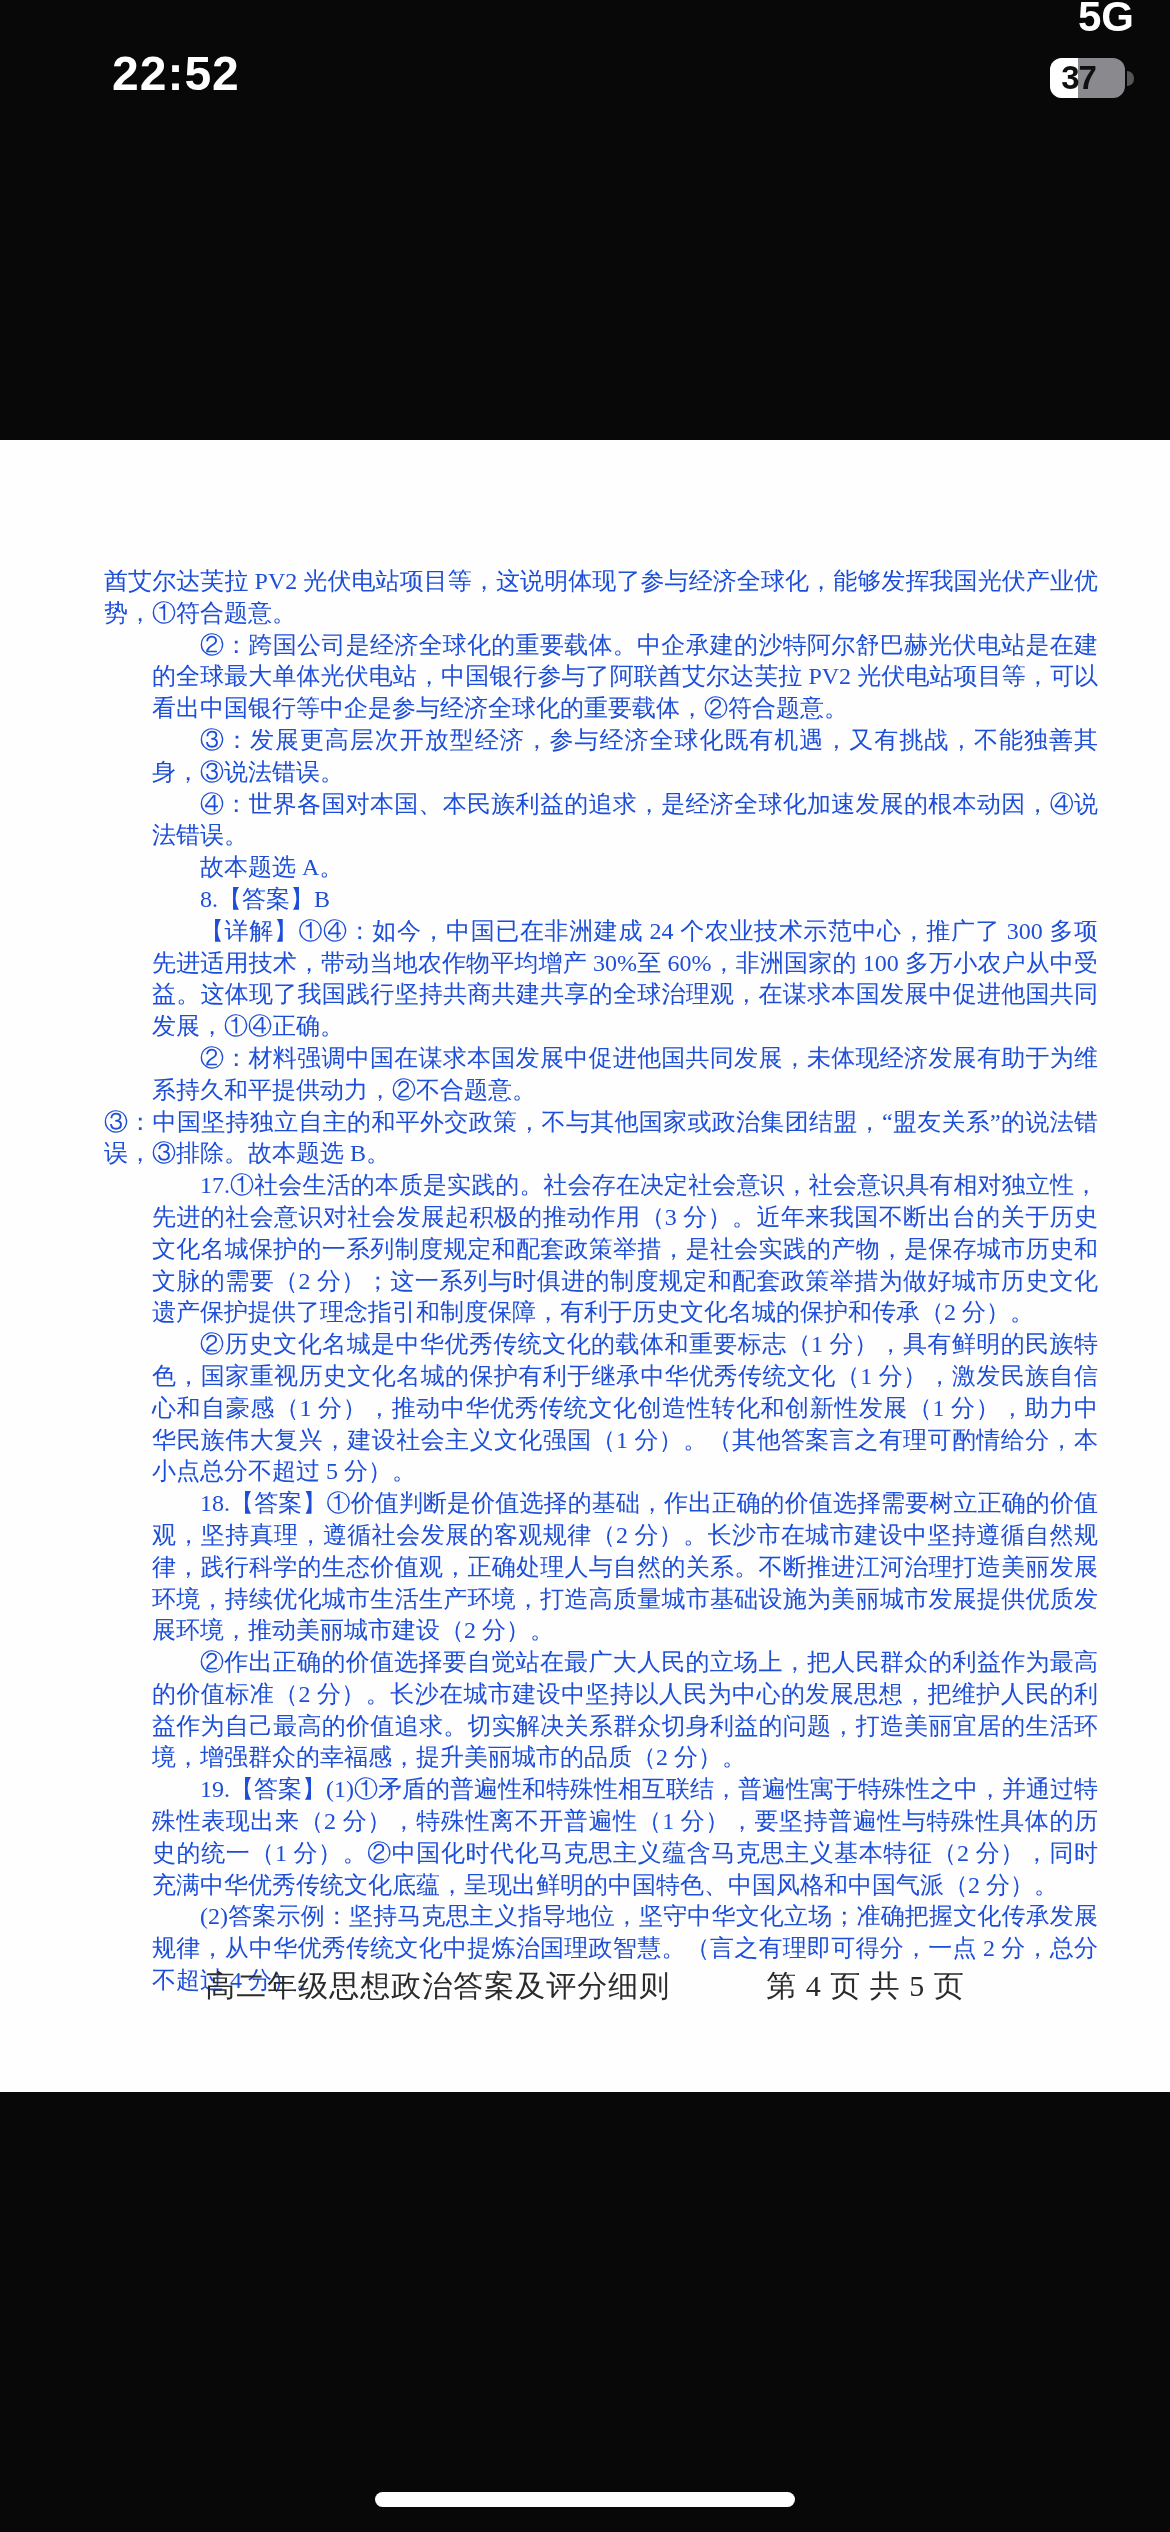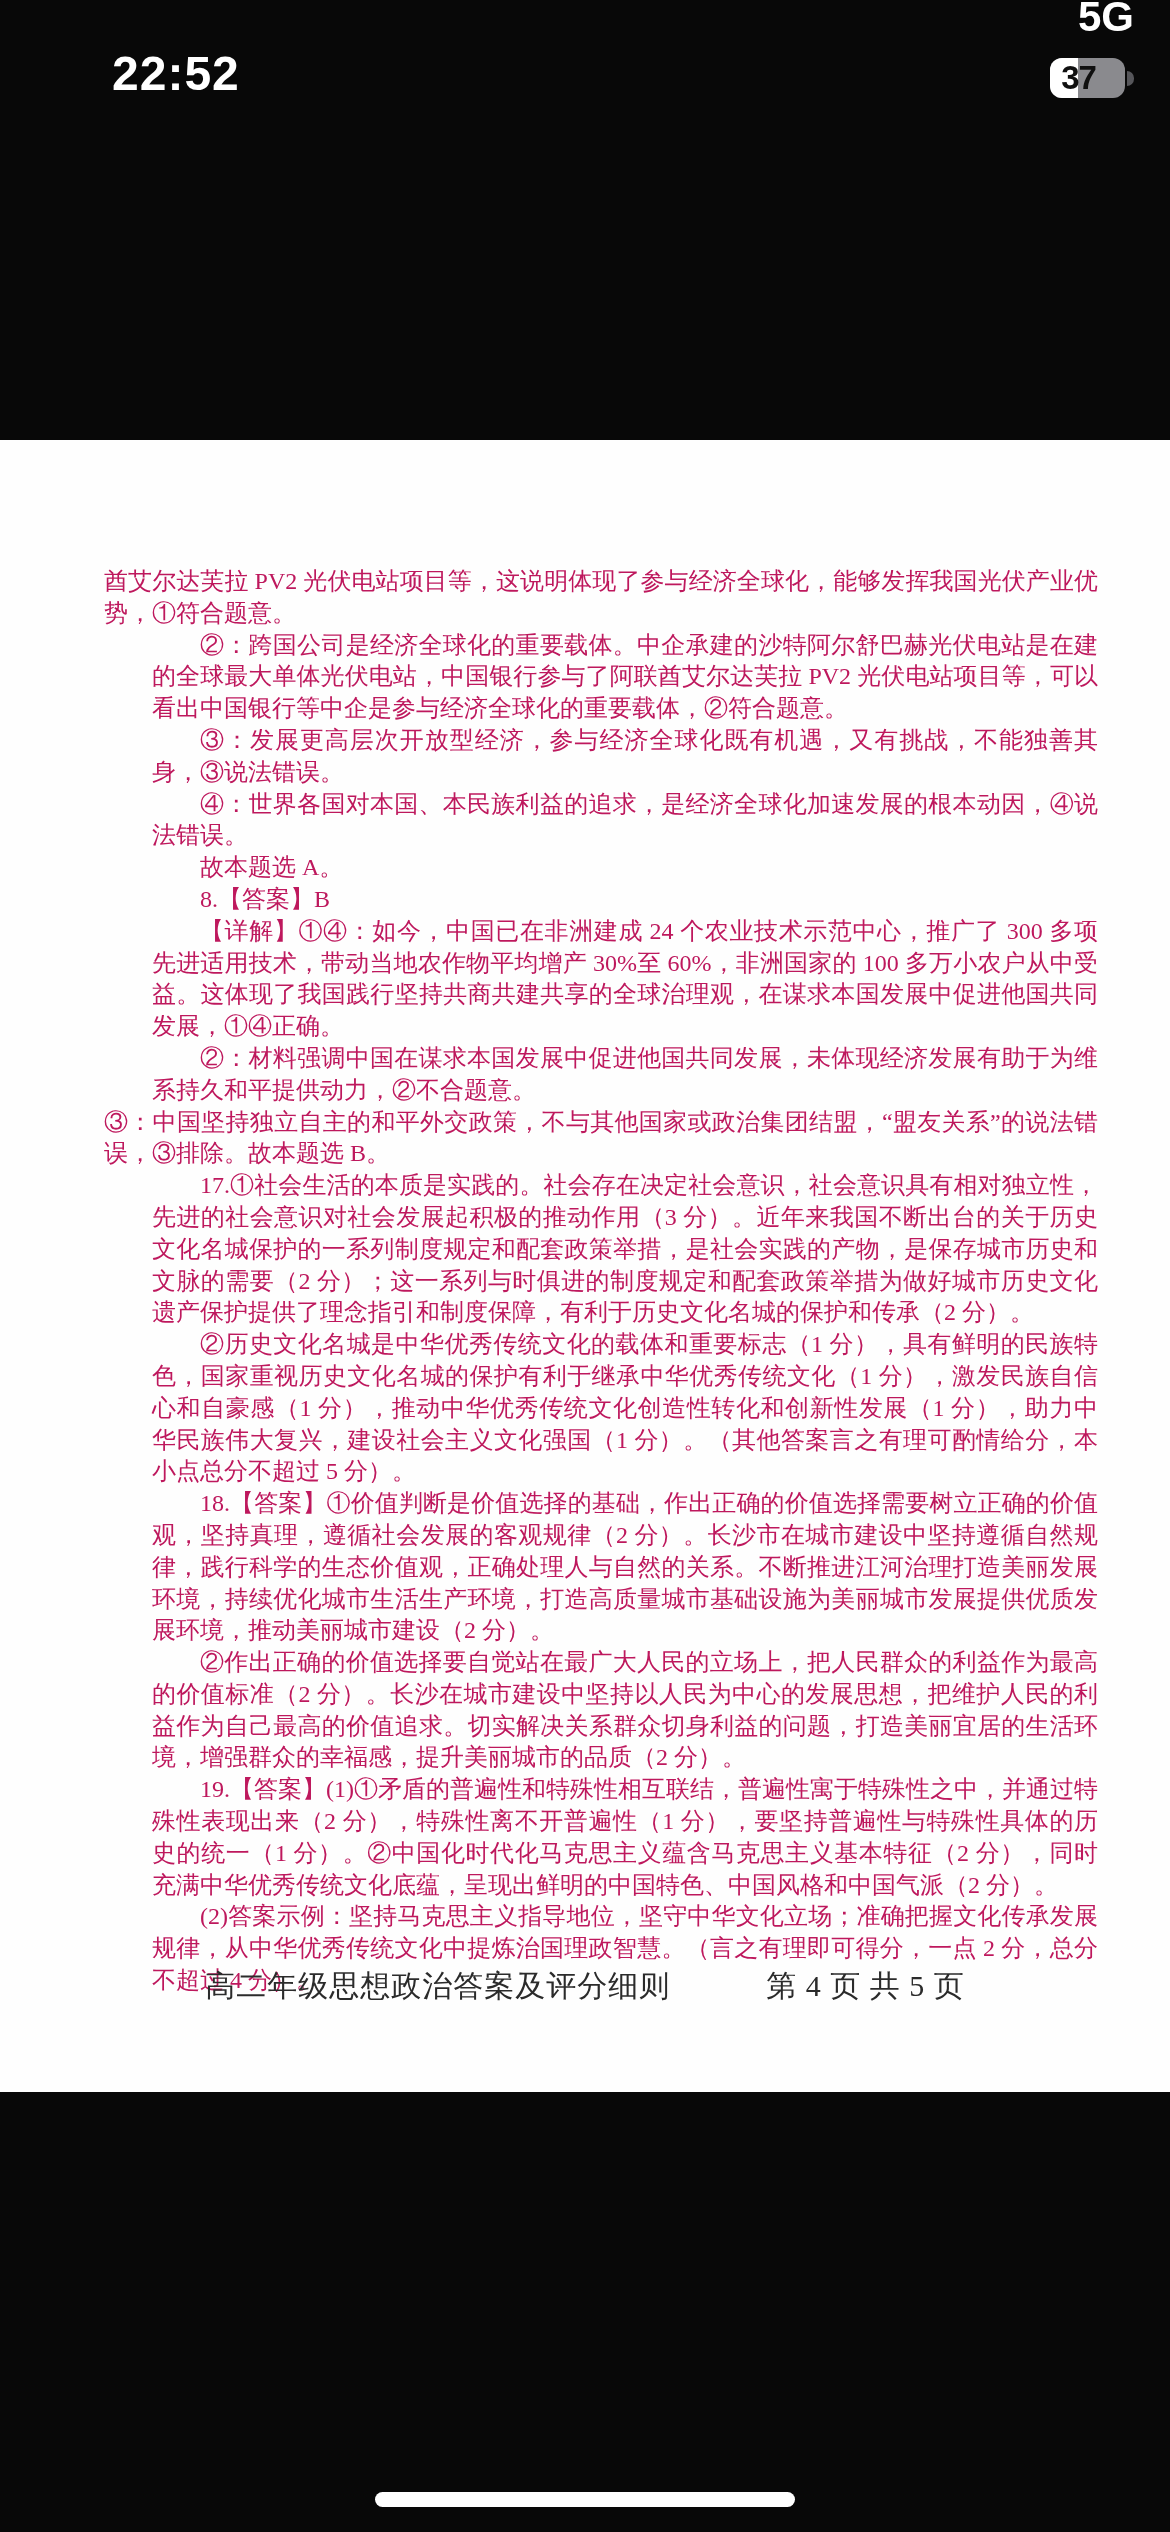--- a/index.html
+++ b/index.html
@@ -74,21 +74,21 @@
     top: 440px; left: 0;
     width: 1170px; height: 1652px;
     background: #fefefe;
   }
   .doc-body {
     position: absolute;
     top: 126px; left: 104px; right: 72px;
     font-family: "Liberation Serif", "DejaVu Serif", serif;
     font-size: 24px;
     line-height: 31.8px;
-    color: #be185d;
+    color: #1d4ed8;
     text-align: justify;
   }
   .para { margin: 0; }
   .para.indent { text-indent: 2em; margin-left: 48px; }
 
   .page-footer {
     position: absolute;
     top: 1526px; left: 0;
     width: 100%;
     display: flex;

